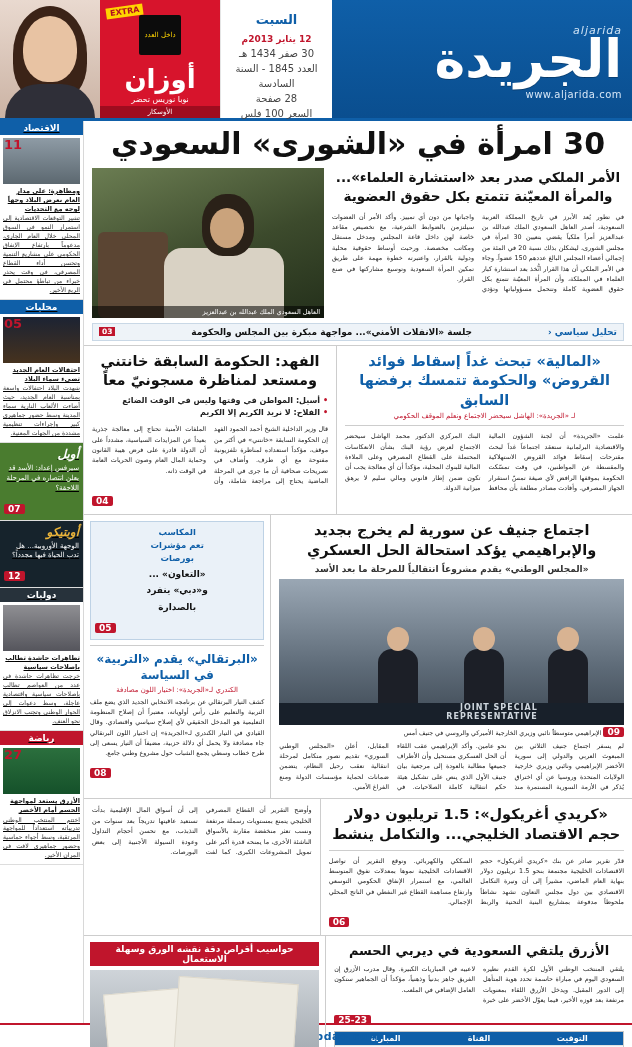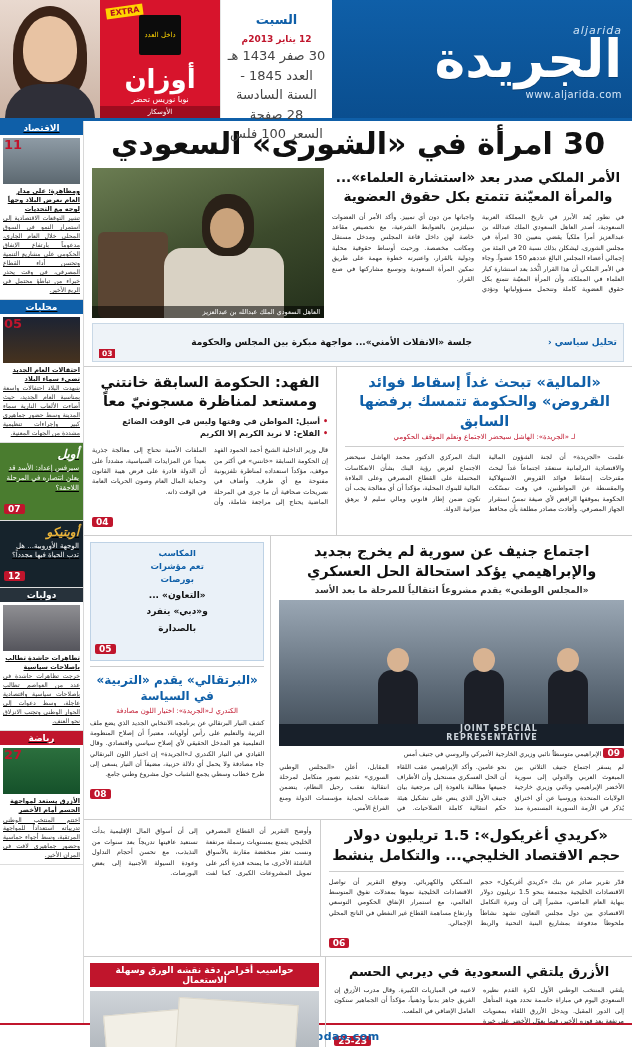--- a/index.html
+++ b/index.html
@@ -54,21 +54,21 @@
     font-size: 8px;
     padding: 10px 4px 4px 4px;
     text-align: center;
     line-height: 1.5;
     border-left: 1px solid #e4e4e4;
   }
   .mh-info .day {
     font-size: 13px; font-weight: bold; color: #0f5fa8; margin-bottom: 3px;
   }
   .mh-info .date { font-size: 9px; font-weight: bold; color:#c0152c; }
-  .mh-info .meta { font-size: 13px; color:#444; }
+  .mh-info .meta { font-size: 10px; color:#444; }
   .mh-ad {
     width: 120px;
     background: #d7142c;
     color: #fff;
     position: relative;
     overflow: hidden;
     display:flex; flex-direction:column; align-items:center; justify-content:center;
   }
   .mh-ad .kicker {
     background: #0c0c0c; color:#ffd400; font-size:7px; padding:16px 5px; border-radius:2px;
@@ -192,21 +192,21 @@
     font-size:6.4px; color:#222; line-height:1.62; text-align:justify;
     column-gap:8px;
   }
   .c2 { column-count:2; }
   .c3 { column-count:3; }
   .lead-strip {
     margin-top:5px; background:#eef3f8; border:1px solid #c9d8e6;
     padding:3px 6px; font-size:9px; font-weight:bold; color:#0f5fa8;
     display:flex; align-items:center; justify-content:space-between;
   }
-  .lead-strip .badge { background:#c0152c; color:#fff; font-size:7.5px; padding:0 3px;margin-top:22px;}
+  .lead-strip .badge { background:#c0152c; color:#fff; font-size:7.5px; padding:0 3px;}
 
   
   .mid { display:flex; border-bottom:1px solid #cdcdcd; }
   .mid-right { width:54%; padding:6px 8px; border-left:1px solid #cdcdcd;}
   .mid-left { width:46%; padding:6px 8px; }
   .hl {
     font-size:14.5px; font-weight:bold; color:#111; text-align:center; line-height:1.35;
   }
   .hl.blue { color:#0f5fa8; }
   .sub-hl {

